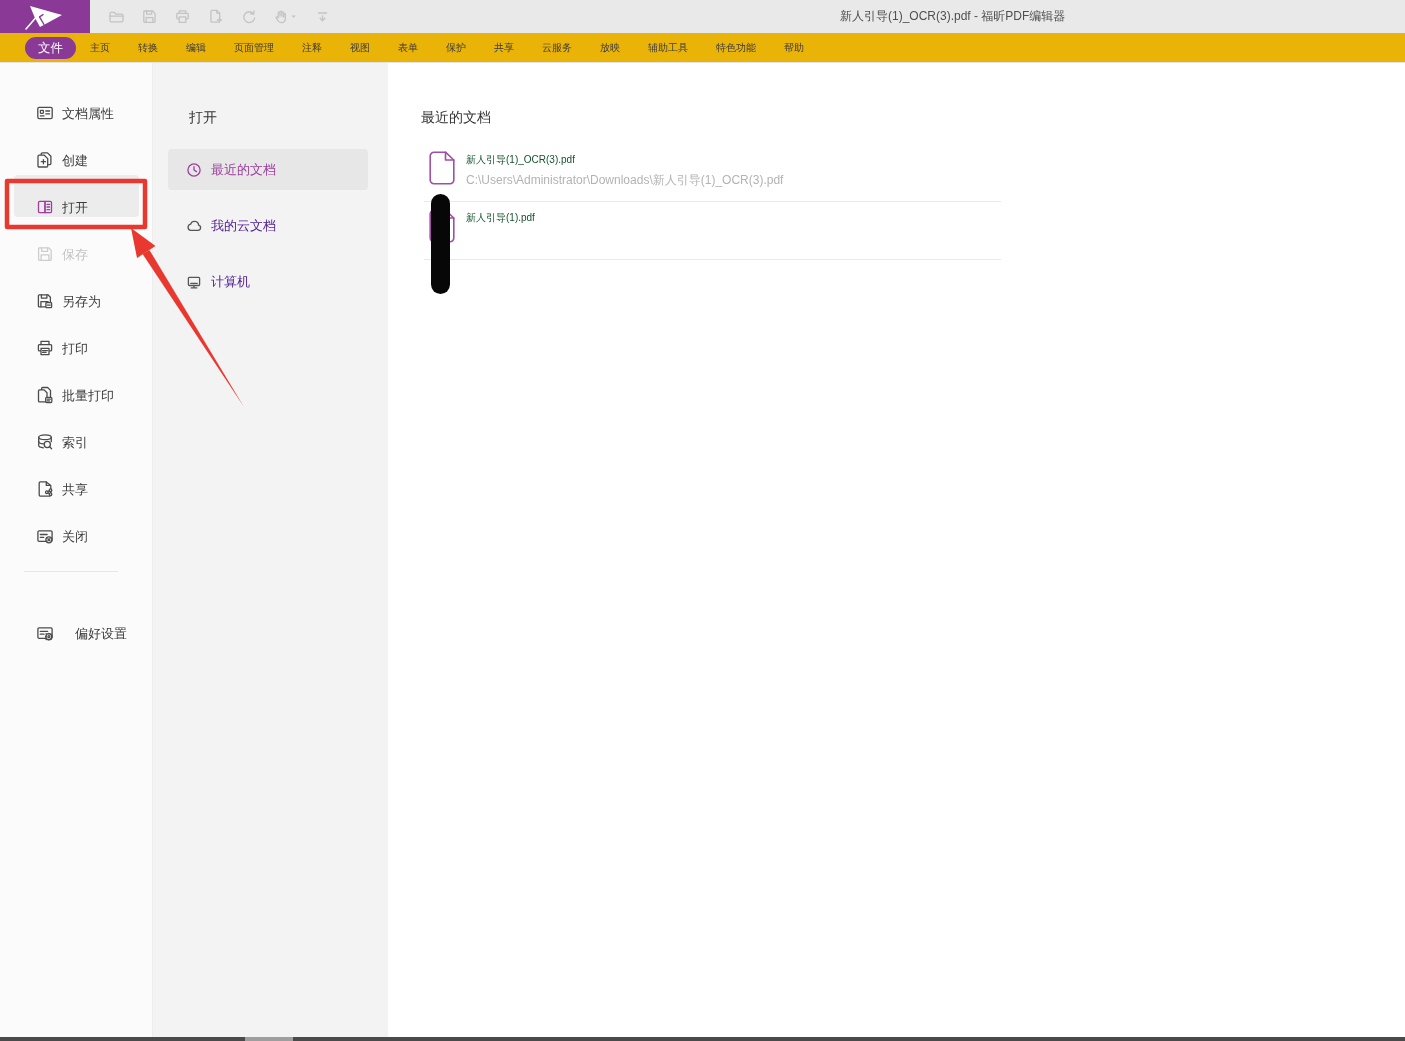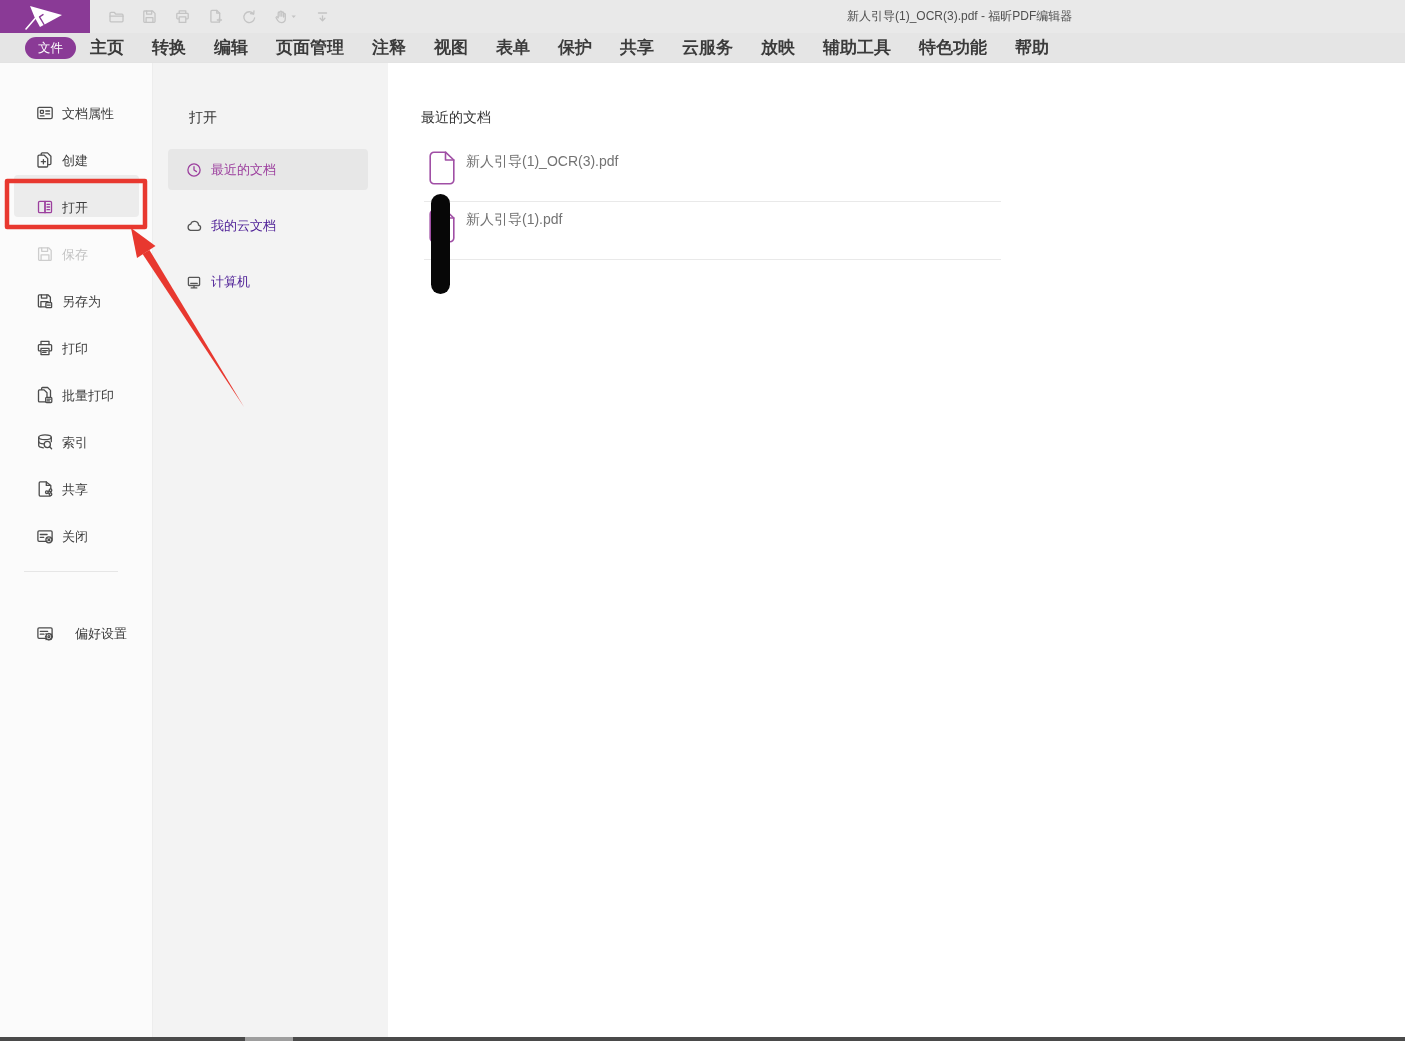--- a/index.html
+++ b/index.html
@@ -10,26 +10,26 @@
     -webkit-font-smoothing:antialiased;
   }
   svg { display:block; fill:none; stroke:currentColor; stroke-width:1.3; stroke-linecap:round; stroke-linejoin:round; }
 
   
   .titlebar { position:absolute; top:0; left:0; right:0; height:33px; background:#e9e9e9; display:flex; align-items:center; }
   .logo-block { width:90px; height:33px; background:#8a3a96; flex:0 0 auto; }
   .qat { display:flex; align-items:center; gap:13px; margin-left:16px; color:#c4c4c4; }
   .qat-btn { width:20px; height:20px; display:flex; align-items:center; justify-content:center; }
   .qat-btn.wide { width:28px; }
-  .win-title { position:absolute; left:840px; top:0; height:33px; line-height:33px; font-size:12px; color:#4f4f4f; white-space:nowrap;margin-left:7px; }
+  .win-title { position:absolute; left:840px; top:0; height:33px; line-height:33px; font-size:12px; color:#4f4f4f; white-space:nowrap; }
 
   
-  .menubar { position:absolute; top:33px; left:0; right:0; height:30px; background:#e5e5e5; display:flex; align-items:center; padding-left:25px; border-bottom:1px solid #e3e3e3; }
+  .menubar { position:absolute; top:33px; left:0; right:0; height:30px; background:#eab308; display:flex; align-items:center; padding-left:25px; border-bottom:1px solid #e3e3e3; }
   .menu-pill { height:22px; line-height:22px; padding:0 13px; border-radius:11px; background:#8a3a96; color:#fff; font-size:12.5px; cursor:default; }
-  .menu-item { padding:0 14px; font-size:17px; color:#3b3b3b; line-height:30px; cursor:default; white-space:nowrap;font-weight:bold; }
+  .menu-item { padding:0 14px; font-size:10px; color:#3b3b3b; line-height:30px; cursor:default; white-space:nowrap; }
 
   
   .content { position:absolute; top:63px; left:0; right:0; bottom:4px; display:flex; }
 
   .sidebar { width:153px; flex:0 0 auto; background:#fbfbfb; border-right:1px solid #ededed; padding-top:13px; }
   .sb-item { height:42px; margin:5px 13px 5px 14px; border-radius:4px; display:flex; align-items:flex-end; padding-left:21px; gap:7px; font-size:13px; color:#3c3c3c; cursor:default; }
   .sb-item .icn { width:20px; height:20px; color:#4c4c4c; flex:0 0 auto; }
   .sb-item.selected { background:#ececec; }
   .sb-item.selected .icn { color:#9c3f9e; }
   .sb-item.disabled { color:#c3c3c3; }
@@ -45,21 +45,21 @@
   .p-item .icn { width:16px; height:16px; color:#555; flex:0 0 auto; }
   .p-item.selected { background:#e7e7e7; color:#9c3f9e; }
   .p-item.selected .icn { color:#9c3f9e; }
 
   .main { flex:1 1 auto; background:#fff; padding:46px 0 0 33px; }
   .main .hdr { font-size:14px; color:#333; }
   .section-label { margin-top:37px; font-size:13px; color:#333; }
   .file-list { margin-top:17px; margin-left:3px; width:577px; }
   .file-row { position:relative; height:58px; border-bottom:1px solid #e9e9e9; padding:9px 0 0 42px; cursor:default; }
   .file-row .doc-icn { position:absolute; left:5px; top:7px; color:#a04fa5; }
-  .file-name { font-size:14px; color:#737373; }
+  .file-name { font-size:10px; color:#14532d; }
   .file-path { font-size:12px; color:#b3b3b3; margin-top:5px; }
 
   
   .redaction { position:absolute; left:431px; top:194px; width:19px; height:100px; background:#070707; border-radius:10px; z-index:5; }
   .annotation { position:absolute; left:0; top:0; width:1405px; height:1041px; z-index:50; pointer-events:none; }
   .bottom-strip { position:absolute; left:0; right:0; bottom:0; height:4px; background:#4a4a4a; }
   .bottom-strip .seg { position:absolute; left:245px; top:0; width:48px; height:4px; background:#9e9e9e; }
 </style>
 </head>
 <body>
@@ -277,20 +277,21 @@
 
   <div class="main">
     <div class="hdr">最近的文档</div>
     <div class="file-list">
       <div class="file-row">
         <svg class="doc-icn" width="26" height="34" viewBox="0 0 26 34">
           <path d="M5 1.2h11.5L24.8 9v20a3.8 3.8 0 0 1-3.8 3.8H5A3.8 3.8 0 0 1 1.2 29V5A3.8 3.8 0 0 1 5 1.2z" fill="#fff" stroke-width="1.6"></path>
           <path d="M16.5 1.2V9h8.3" stroke-width="1.6"></path>
         </svg>
         <div class="file-name">新人引导(1)_OCR(3).pdf</div>
+        <div class="file-path">C:\Users\Administrator\Downloads\新人引导(1)_OCR(3).pdf</div>
       </div>
       <div class="file-row">
         <svg class="doc-icn" width="26" height="34" viewBox="0 0 26 34">
           <path d="M5 1.2h11.5L24.8 9v20a3.8 3.8 0 0 1-3.8 3.8H5A3.8 3.8 0 0 1 1.2 29V5A3.8 3.8 0 0 1 5 1.2z" fill="#fff" stroke-width="1.6"></path>
           <path d="M16.5 1.2V9h8.3" stroke-width="1.6"></path>
         </svg>
         <div class="file-name">新人引导(1).pdf</div>
       </div>
     </div>
   </div>

